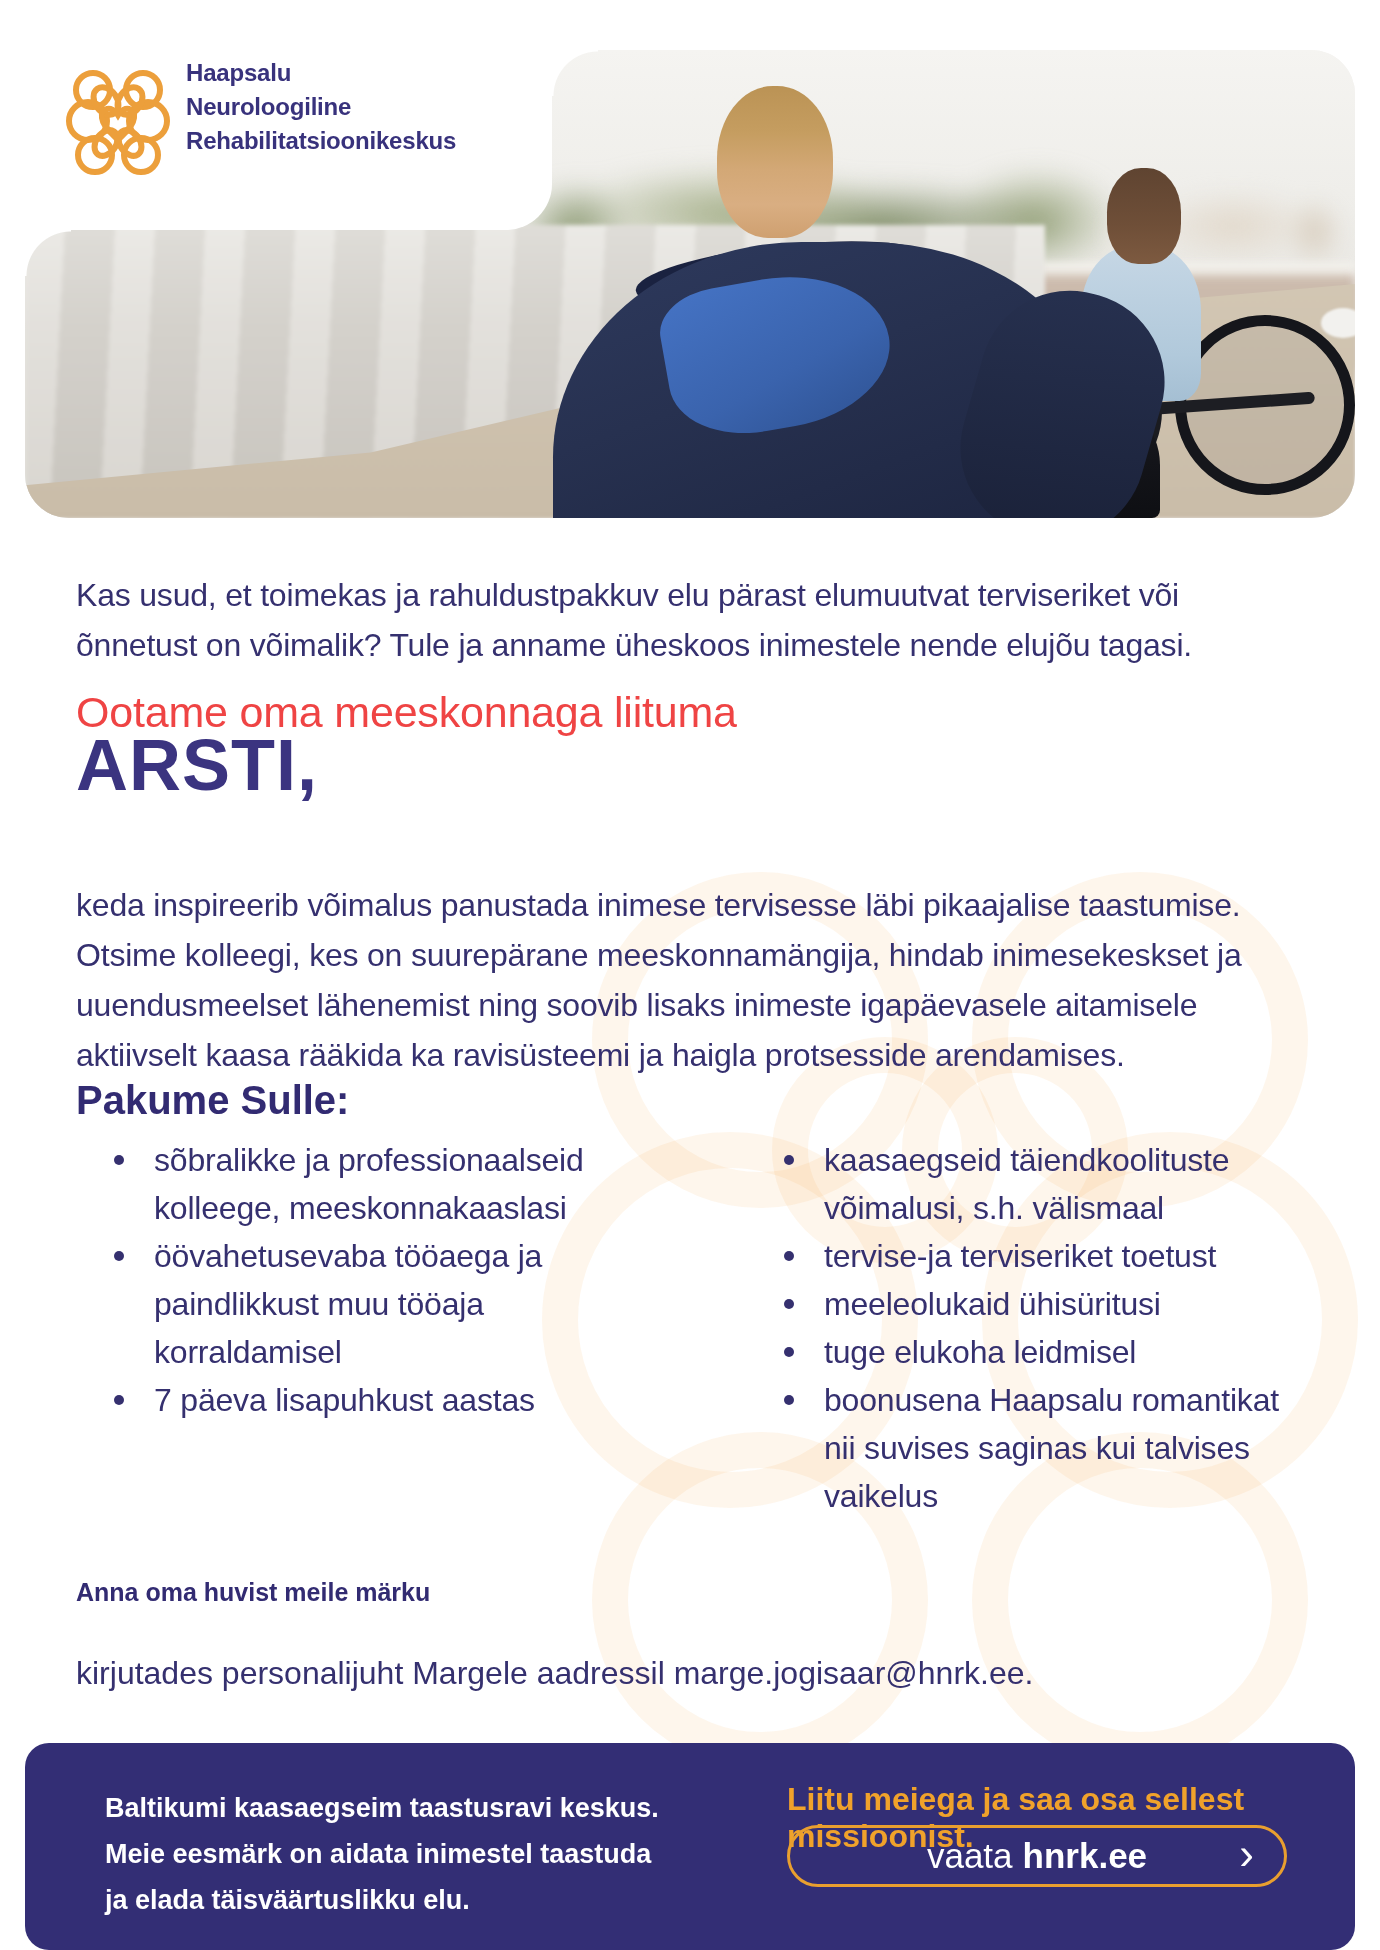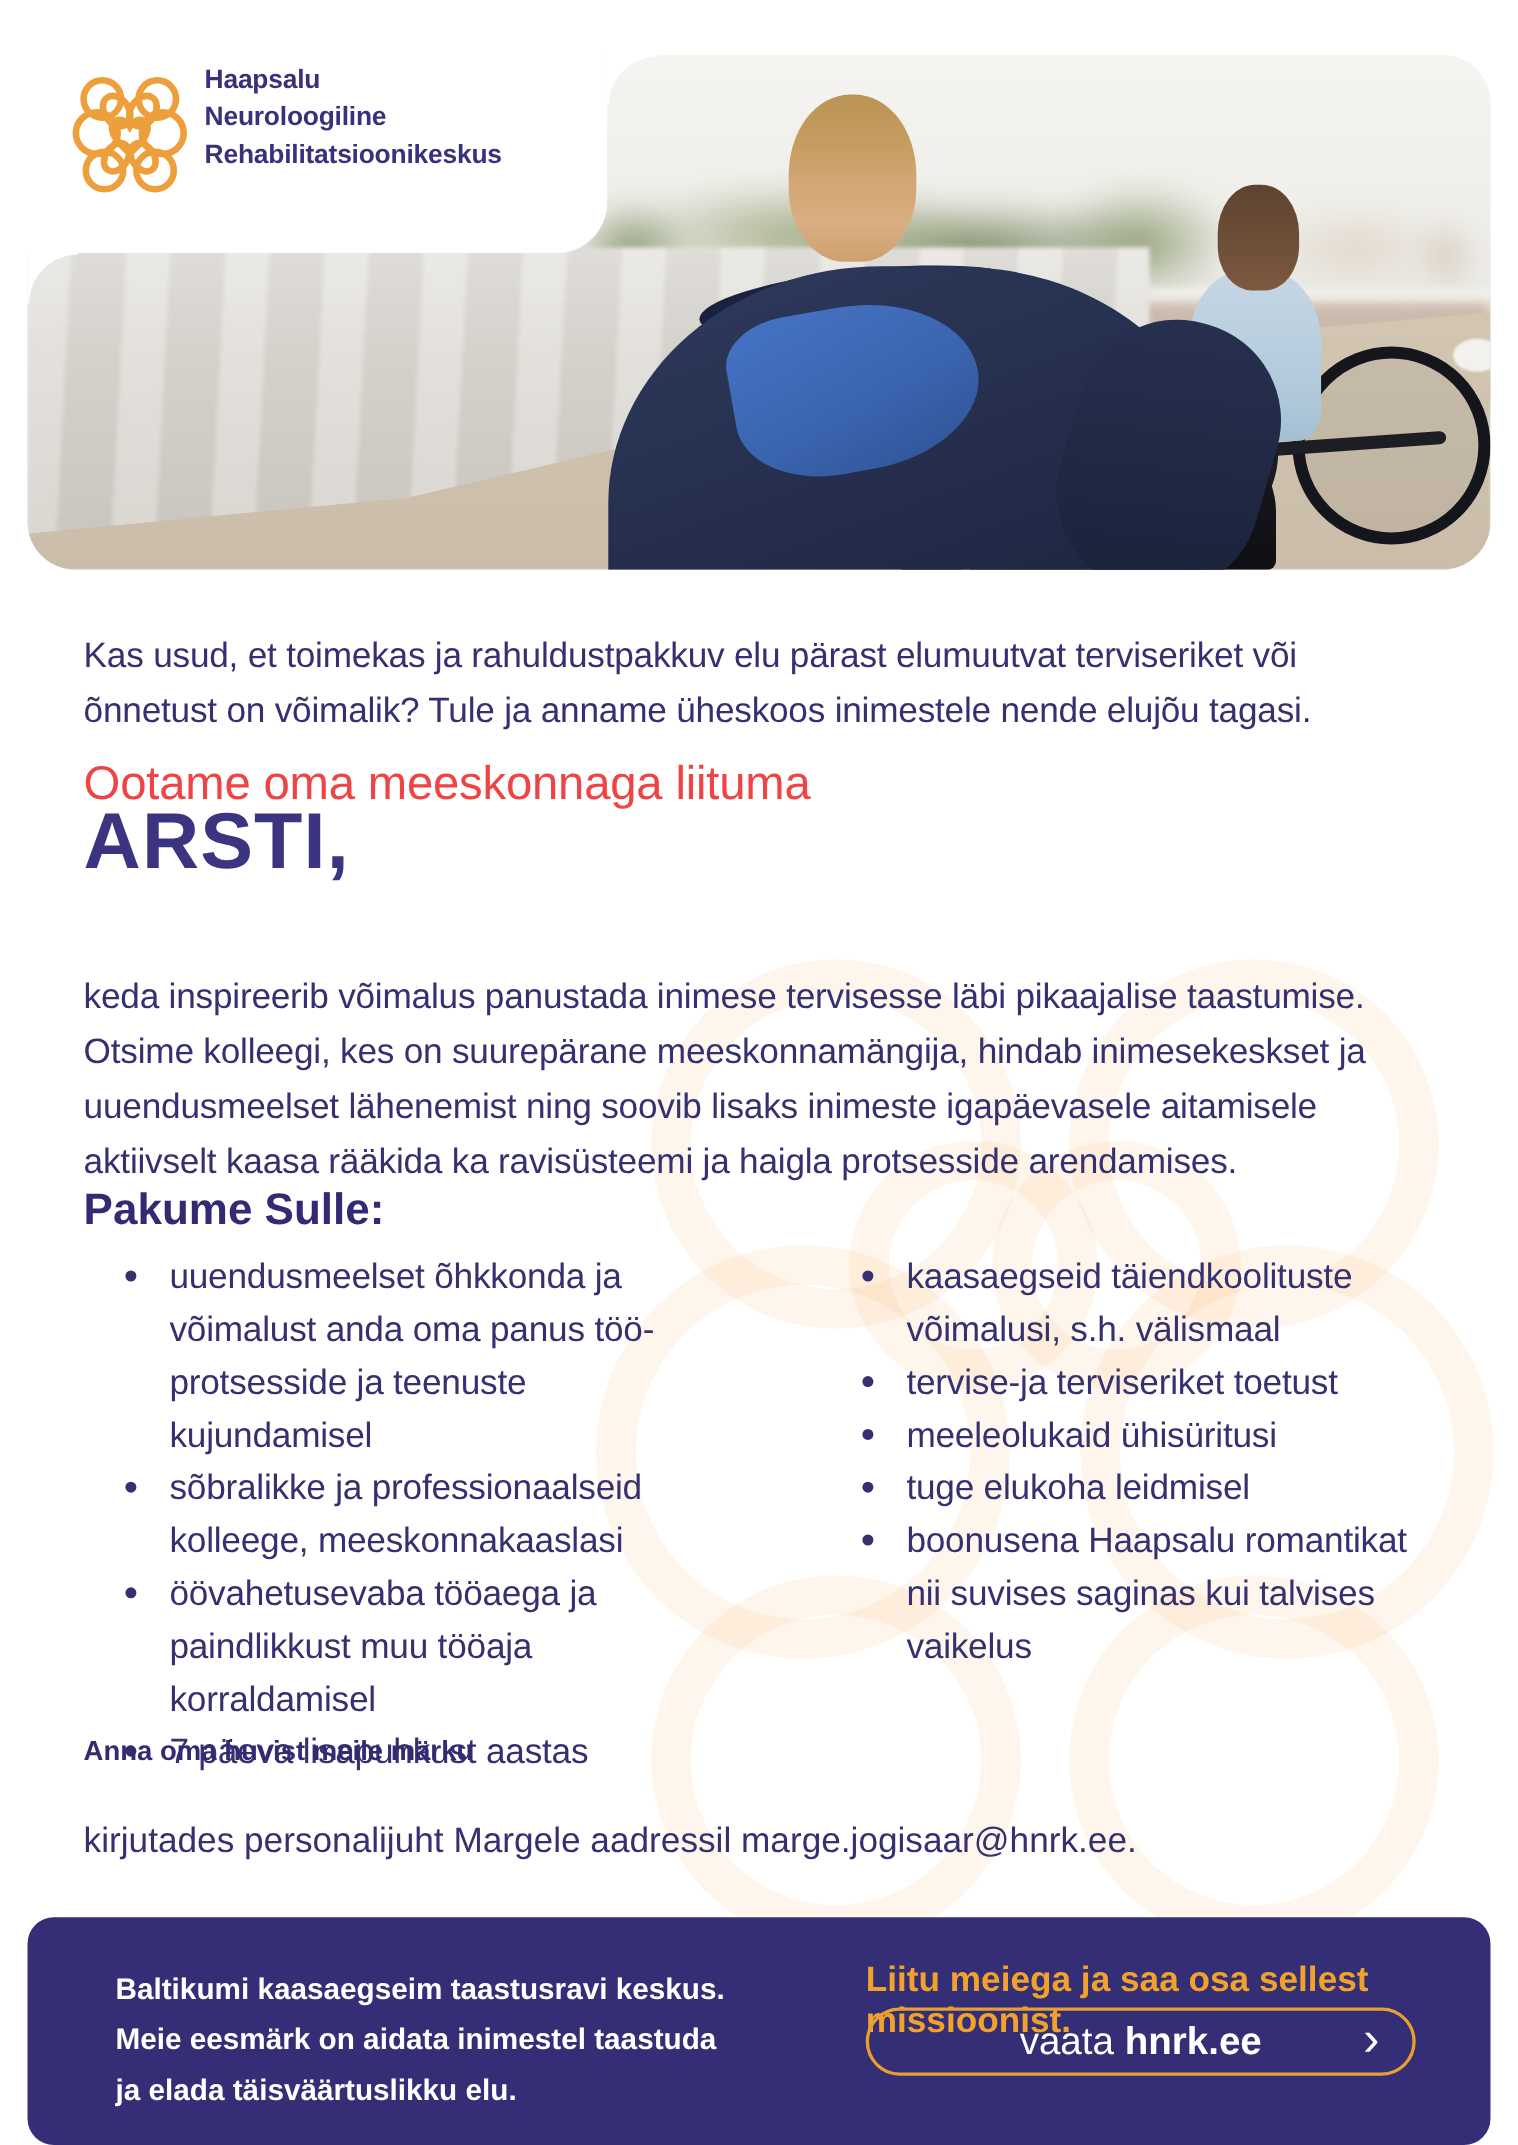--- a/index.html
+++ b/index.html
@@ -171,21 +171,20 @@
 
   <div class="main">
     <p class="intro">Kas usud, et toimekas ja rahuldustpakkuv elu pärast elumuutvat terviseriket või õnnetust on võimalik? Tule ja anname üheskoos inimestele nende elujõu tagasi.</p>
     <h2 class="overline">Ootame oma meeskonnaga liituma</h2>
     <h1 class="job-title">ARSTI,</h1>
     <p class="desc">keda inspireerib võimalus panustada inimese tervisesse läbi pikaajalise taastumise. Otsime kolleegi, kes on suurepärane meeskonnamängija, hindab inimesekeskset ja uuendusmeelset lähenemist ning soovib lisaks inimeste igapäevasele aitamisele aktiivselt kaasa rääkida ka ravisüsteemi ja haigla protsesside arendamises.</p>
 
     <h3 class="offers-h">Pakume Sulle:</h3>
     <div class="cols">
       <ul class="col-left">
-        <li>uuendusmeelset õhkkonda ja võimalust anda oma panus töö-protsesside ja teenuste kujundamisel</li>
         <li>sõbralikke ja professionaalseid kolleege, meeskonnakaaslasi</li>
         <li>öövahetusevaba tööaega ja paindlikkust muu tööaja korraldamisel</li>
         <li>7 päeva lisapuhkust aastas</li>
       </ul>
       <ul class="col-right">
         <li>kaasaegseid täiendkoolituste võimalusi, s.h. välismaal</li>
         <li>tervise-ja terviseriket toetust</li>
         <li>meeleolukaid ühisüritusi</li>
         <li>tuge elukoha leidmisel</li>
         <li>boonusena Haapsalu romantikat nii suvises saginas kui talvises vaikelus</li>

